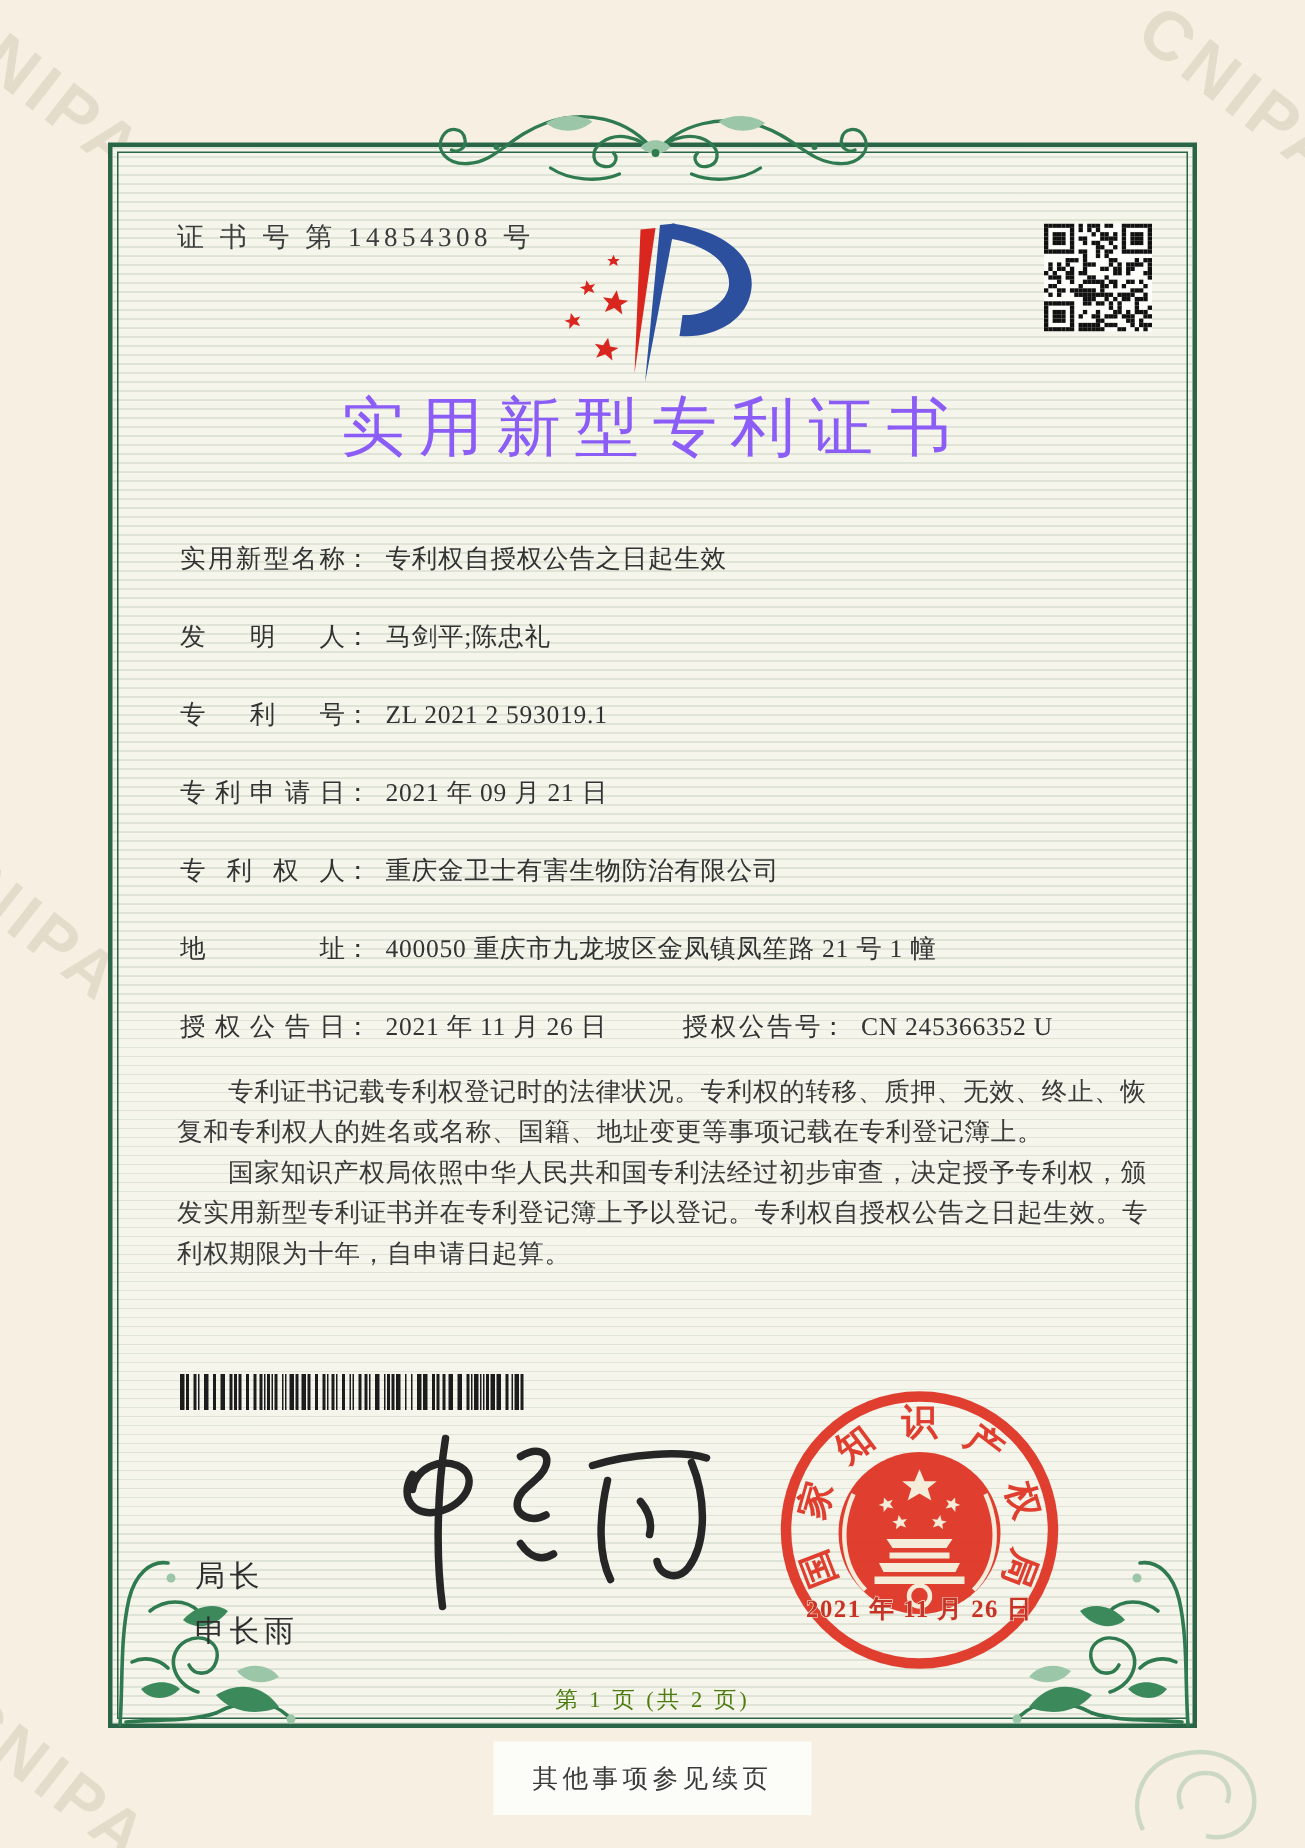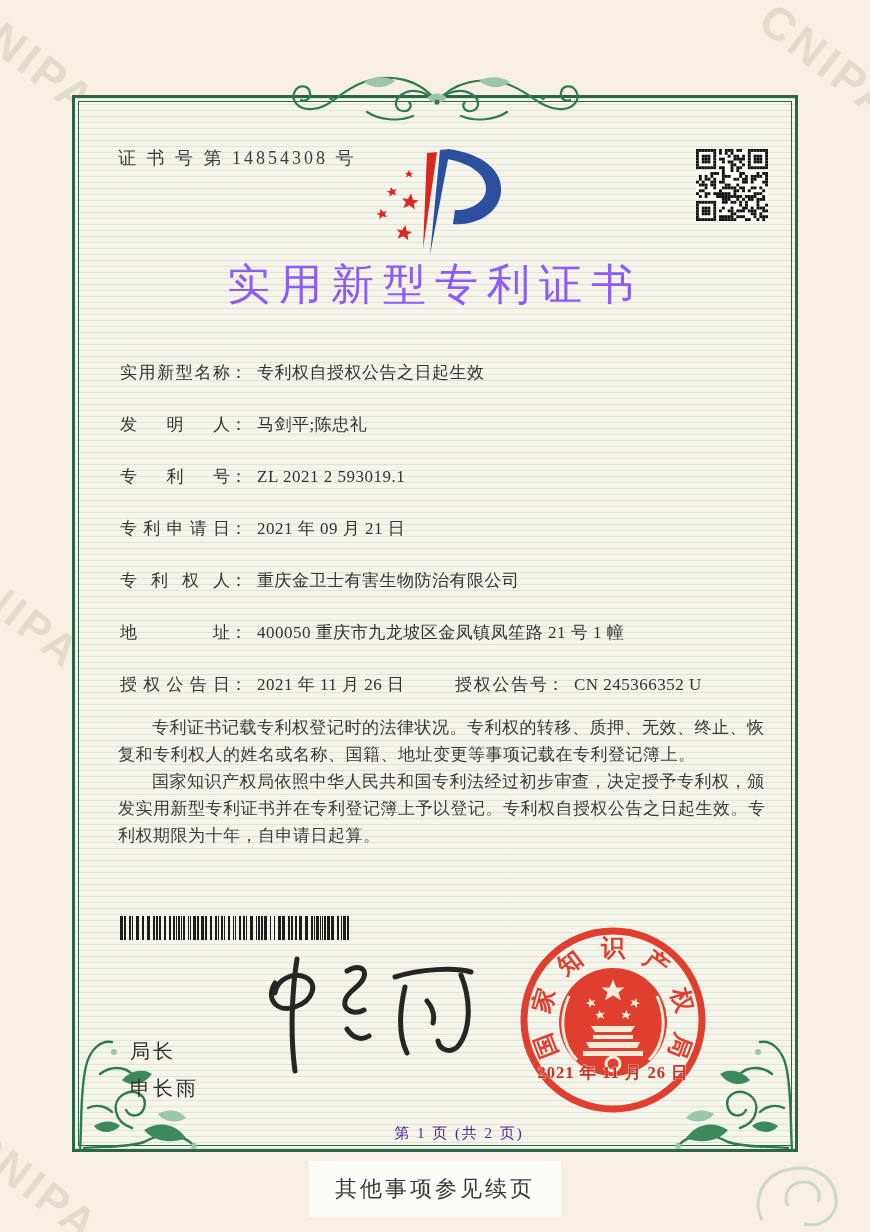--- a/index.html
+++ b/index.html
@@ -70,28 +70,28 @@
 
   .issuer{position:absolute;left:130px;top:994px;font-size:20px;color:#2e2e2e;letter-spacing:3px;margin-top:39px;}
   .issuer div{line-height:37px;}
 
   .signature{position:absolute;left:235px;top:945px;width:250px;height:135px;}
 
   .seal{position:absolute;left:513px;top:922px;width:200px;height:200px;opacity:.93;}
 
   .page-info{
     position:absolute;left:72px;top:1124px;width:726px;text-align:center;
-    font-size:15px;color:#4c1d95;letter-spacing:2px;padding-left:24px;
+    font-size:15px;color:#4d7c0f;letter-spacing:2px;
   }
 
   .cont-box{
     position:absolute;left:50%;top:1161px;transform:translateX(-50%);
     background:#fcfcf8;padding:13px 26px;
   }
-  .cont-note{font-size:22px;color:#3a3a3a;letter-spacing:3px;white-space:nowrap;margin-top:23px;}
+  .cont-note{font-size:17px;color:#3a3a3a;letter-spacing:3px;white-space:nowrap;margin-top:23px;}
 
   .ornament-top{position:absolute;left:267px;top:68px;width:340px;height:64px;}
   .flourish{position:absolute;width:150px;height:122px;}
   .flourish.bl{left:74px;top:1030px;}
   .flourish.br{left:648px;top:1030px;transform:scaleX(-1);}
   .wm-swirl{position:absolute;left:742px;top:1140px;width:130px;height:92px;opacity:.35;}
 </style>
 </head>
 <body>
 

